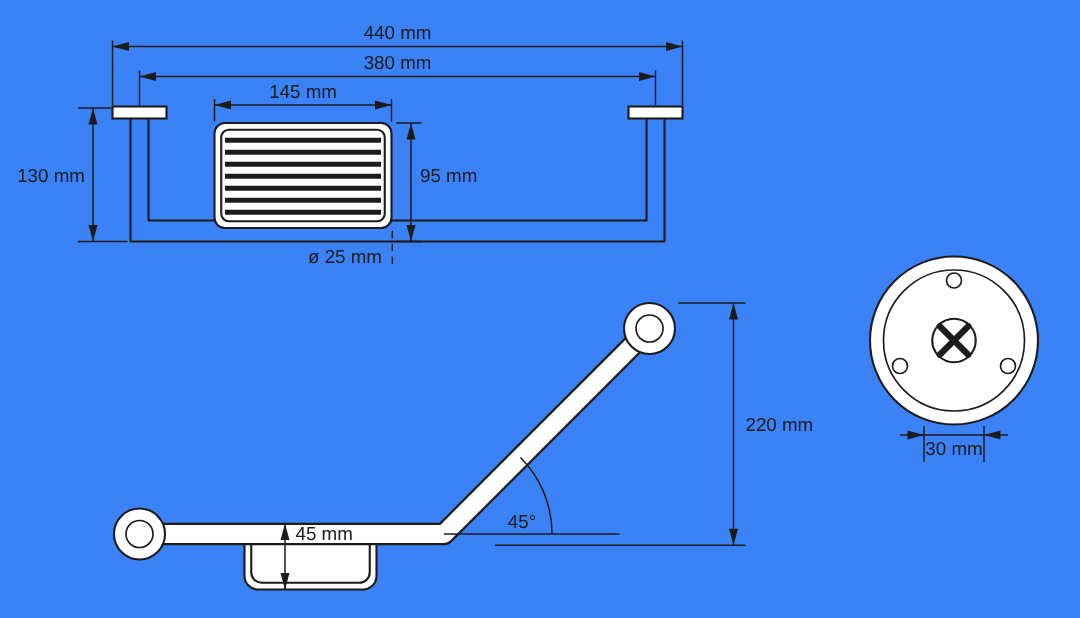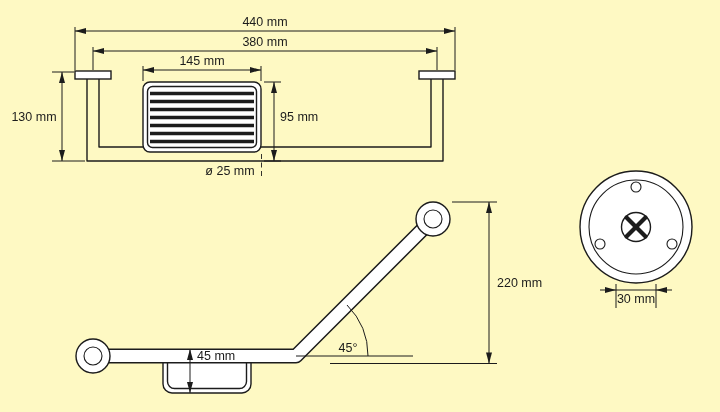--- a/index.html
+++ b/index.html
@@ -1,16 +1,16 @@
 <!DOCTYPE html>
 <html><head>
 <meta charset="utf-8">
 <style>
   html,body{margin:0;padding:0;background:#ffffff;}
-  .canvas{width:720px;height:412px;background:#fef9c3;overflow:hidden;}
+  .canvas{width:720px;height:412px;background:#3b82f6;overflow:hidden;}
   svg text{font-family:"Liberation Sans",sans-serif;font-size:12.5px;fill:#1c1c1c;}
   .o   {fill:none;stroke:#1c1c1c;stroke-width:1.4;stroke-linejoin:round;}
   .of  {fill:#ffffff;stroke:#1c1c1c;stroke-width:1.4;}
   .oft {fill:#ffffff;stroke:#1c1c1c;stroke-width:1.1;}
   .d   {fill:none;stroke:#1c1c1c;stroke-width:1;}
   .dash{stroke-dasharray:5 3.5;stroke-width:0.9;}
   .rib {stroke:#1c1c1c;stroke-width:3.4;}
   .barb{fill:none;stroke:#1c1c1c;stroke-width:15;stroke-linejoin:round;stroke-linecap:butt;}
   .barw{fill:none;stroke:#ffffff;stroke-width:12;stroke-linejoin:round;stroke-linecap:butt;}
   .x   {stroke:#1c1c1c;stroke-width:4.2;stroke-linecap:round;}

